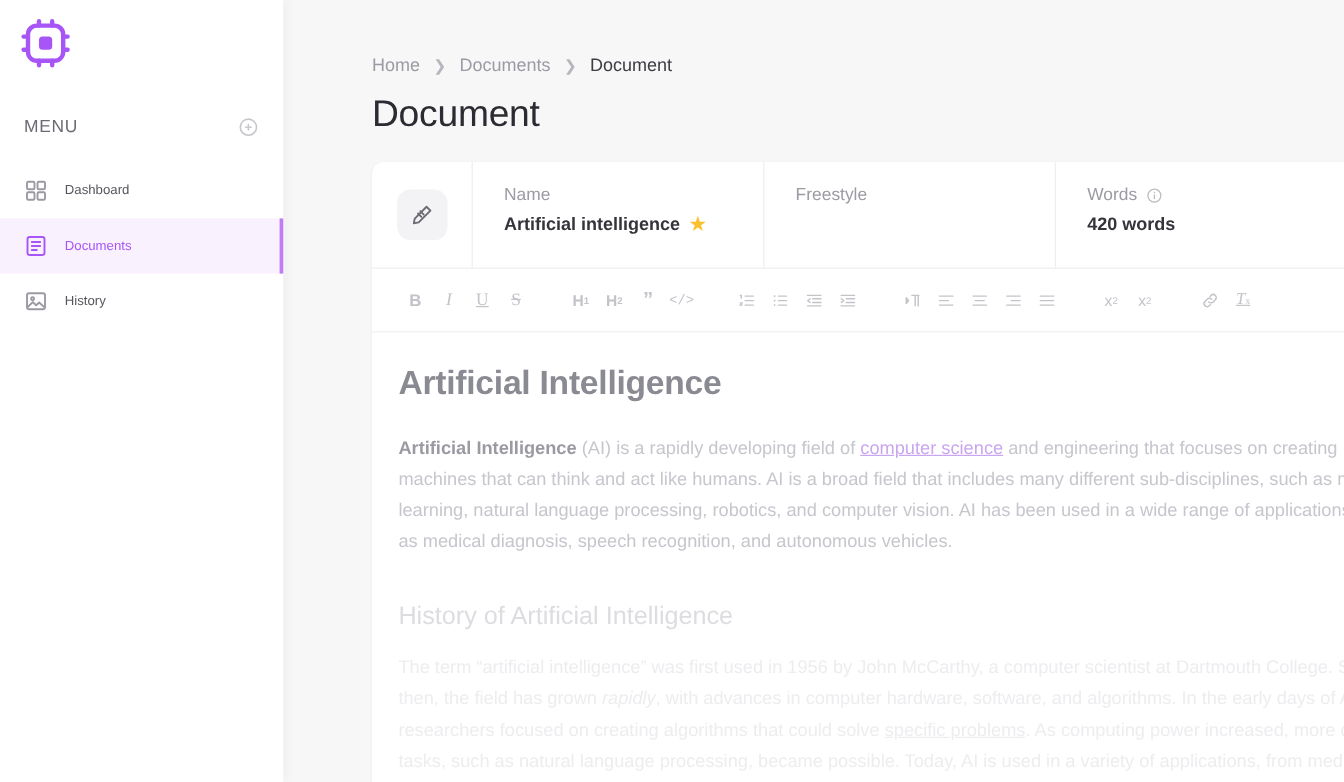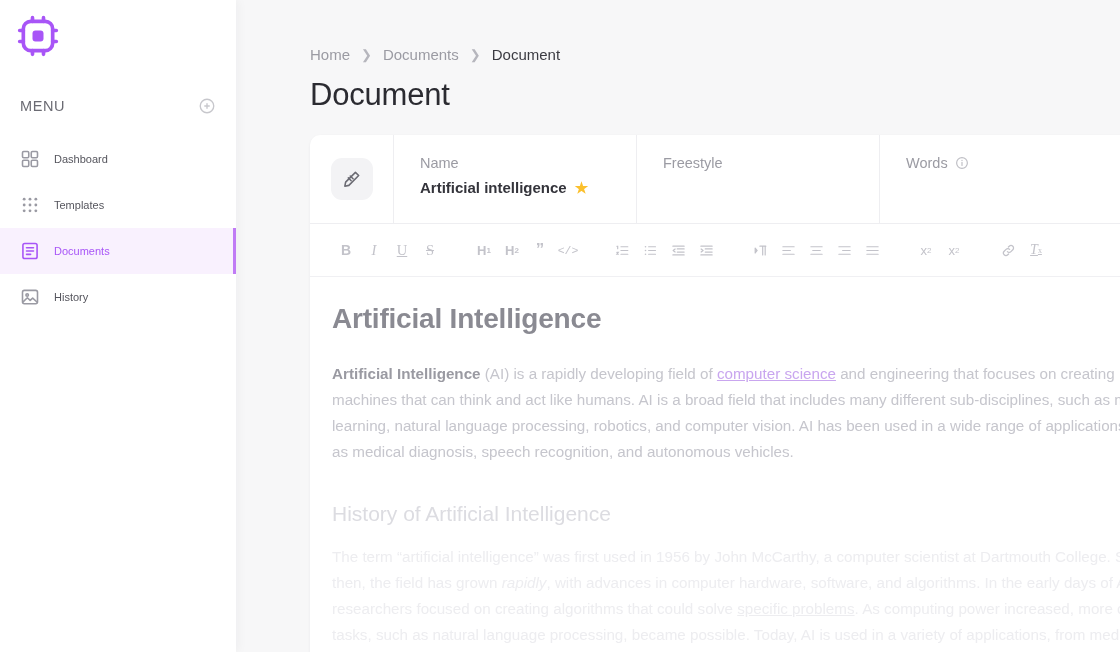--- a/index.html
+++ b/index.html
@@ -302,34 +302,20 @@
       <div class="nav-item">
         <svg class="nav-icon" viewBox="0 0 24 24" fill="none" stroke="currentColor" stroke-width="1.9">
           <rect x="3" y="3" width="7.5" height="7.5" rx="1.4"></rect>
           <rect x="13.5" y="3" width="7.5" height="7.5" rx="1.4"></rect>
           <rect x="3" y="13.5" width="7.5" height="7.5" rx="1.4"></rect>
           <rect x="13.5" y="13.5" width="7.5" height="7.5" rx="1.4"></rect>
         </svg>
         <span>Dashboard</span>
       </div>
 
-      <div class="nav-item">
-        <svg class="nav-icon" viewBox="0 0 24 24" fill="currentColor">
-          <circle cx="5" cy="5" r="1.7"></circle>
-            <circle cx="12" cy="5" r="1.7"></circle>
-            <circle cx="19" cy="5" r="1.7"></circle>
-          <circle cx="5" cy="12" r="1.7"></circle>
-            <circle cx="12" cy="12" r="1.7"></circle>
-            <circle cx="19" cy="12" r="1.7"></circle>
-          <circle cx="5" cy="19" r="1.7"></circle>
-            <circle cx="12" cy="19" r="1.7"></circle>
-            <circle cx="19" cy="19" r="1.7"></circle>
-        </svg>
-        <span>Templates</span>
-      </div>
 
       <div class="nav-item active">
         <svg class="nav-icon" viewBox="0 0 24 24" fill="none" stroke="currentColor" stroke-width="1.9">
           <rect x="3.5" y="3" width="17" height="18" rx="2.2"></rect>
           <path d="M7.8 8h8.4M7.8 12h8.4M7.8 16h5" stroke-linecap="round"></path>
         </svg>
         <span>Documents</span>
       </div>
 
       <div class="nav-item">
@@ -383,20 +369,23 @@
 
         <div class="meta-cell words">
           <div class="meta-label">
             <span>Words</span>
             <svg class="info-icon" viewBox="0 0 24 24" fill="none" stroke="#a9a9b1" stroke-width="2">
               <circle cx="12" cy="12" r="9.2"></circle>
               <path d="M12 11v5.2" stroke-linecap="round"></path>
               <circle cx="12" cy="7.6" r="1.1" fill="#a9a9b1" stroke="none"></circle>
             </svg>
           </div>
+          <div class="meta-value">
+            <span>420 words</span>
+          </div>
         </div>
       </div>
 
       <div class="toolbar">
 
         <div class="tb-group">
           <div class="tb-btn txt b">B</div>
           <div class="tb-btn txt i">I</div>
           <div class="tb-btn txt u">U</div>
           <div class="tb-btn txt s">S</div>

